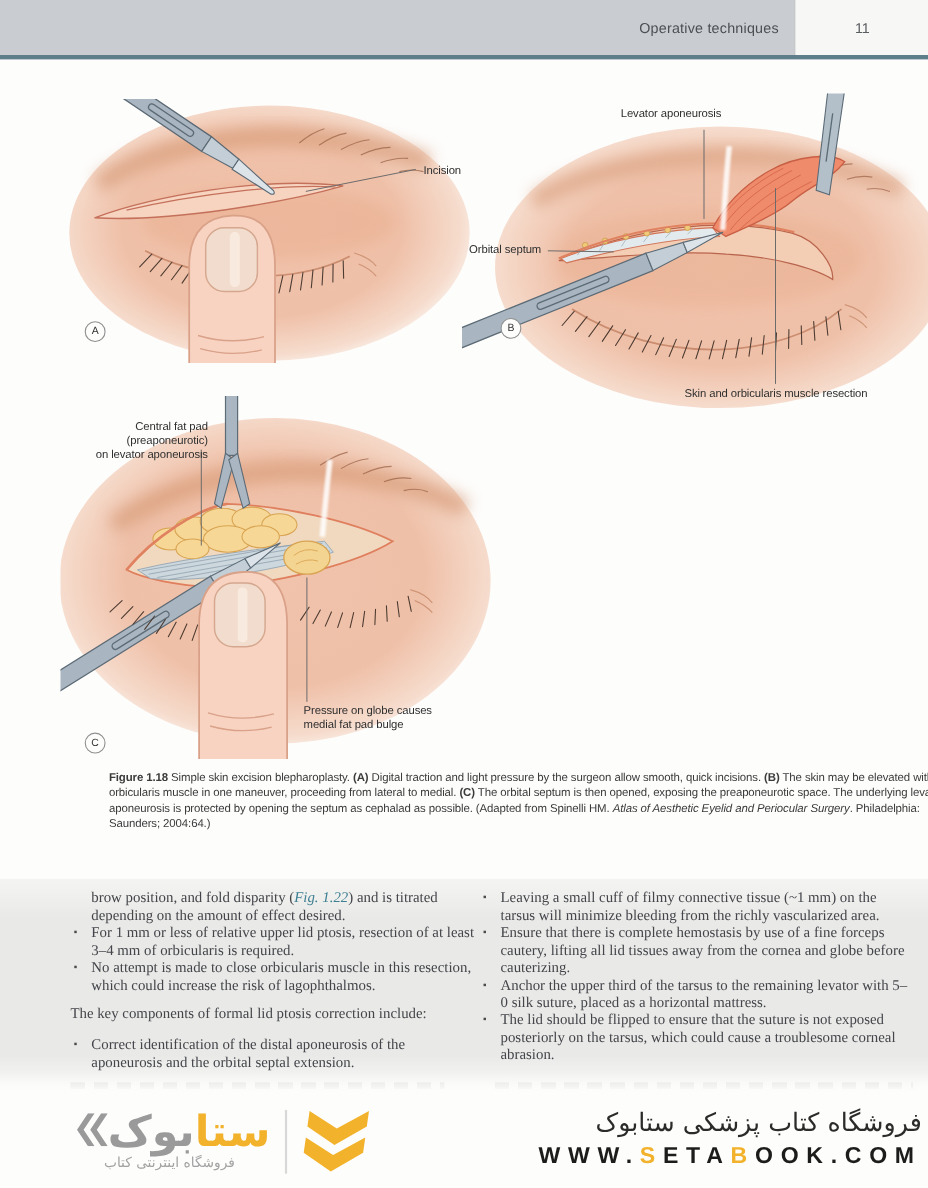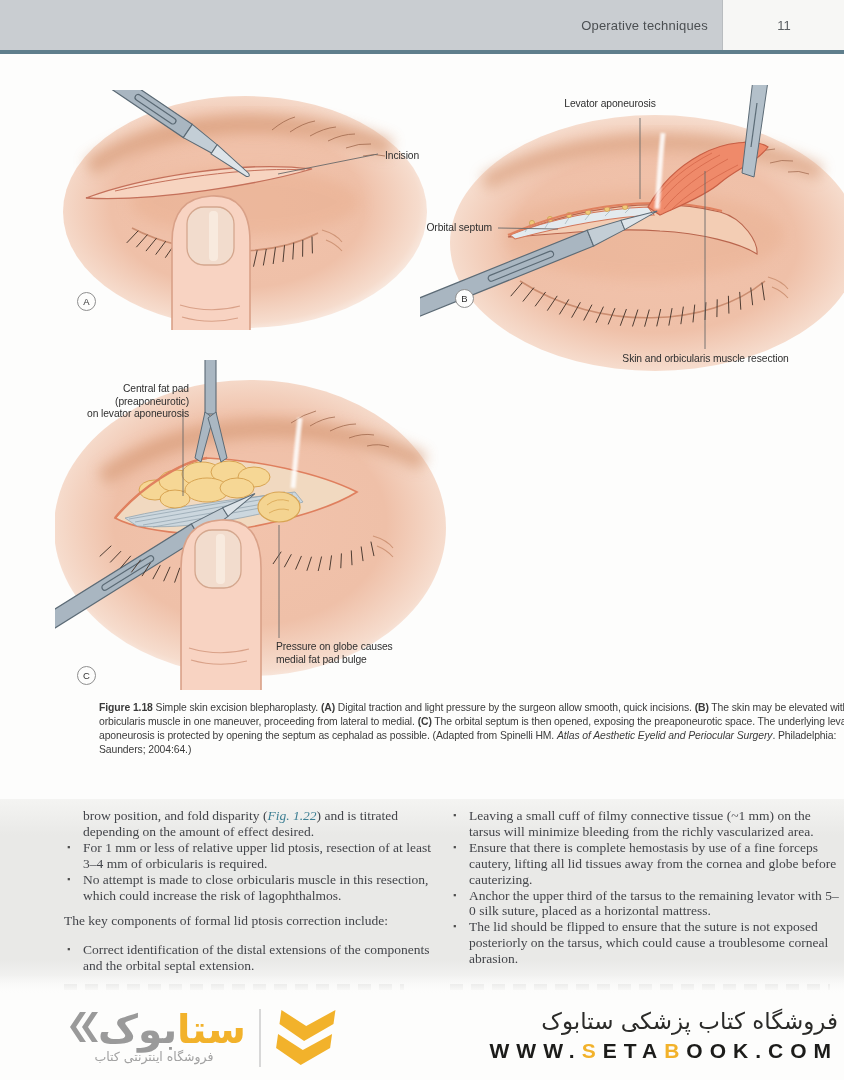--- a/index.html
+++ b/index.html
@@ -24,21 +24,21 @@
          background:#fdfdfc;font-size:9.5px;line-height:17px;text-align:center;color:#333;}
 
   
   .caption{position:absolute;left:64px;top:701px;width:778px;font-size:10.4px;line-height:14.1px;
            color:#3b3b3b;letter-spacing:-0.1px;margin-left:35px;}
 
   
   .columns{position:absolute;left:0;top:799px;width:844px;height:200px;
            background:linear-gradient(180deg,#f4f4f2 0%,#e9e9e7 18%,#e9e9e7 80%,#fdfdfc 100%);
            font-family:"Liberation Serif",serif;font-size:13.5px;line-height:15.9px;color:#43454a;}
-  .cols-inner{position:absolute;left:64px;top:9px;width:780px;display:flex;gap:14px;}
+  .cols-inner{position:absolute;left:64px;top:9px;width:780px;display:flex;}
   .col-left{width:372px;}
   .col-right{width:394px;}
   .cont{padding-left:19px;}
   .bli{position:relative;padding-left:19px;}
   .bli::before{content:"▪";position:absolute;left:3px;top:0px;font-size:9px;color:#4c4c4c;}
   .keyline{margin:10px 0 13px 0;}
   .ghost{position:absolute;height:6px;opacity:.28;
          background:repeating-linear-gradient(90deg,#9a9a98 0 13px,transparent 13px 21px);}
   .colfade{position:absolute;left:0;bottom:0;width:844px;height:24px;
            background:linear-gradient(180deg,rgba(253,253,252,0),#fdfdfc 75%);}
@@ -324,21 +324,21 @@
       <div class="col-left">
         <div class="cont"><span>brow position, and fold disparity (</span><span style="font-style: italic; color: rgb(61, 127, 147);">Fig. 1.22</span><span>) and is titrated depending on the amount of effect desired.</span></div>
         <div>
 
         <div class="bli"><span><span>For 1 mm or less of relative upper lid ptosis, resection of at least 3–4 mm of orbicularis is required.</span></span></div>
             <div class="bli"><span><span>No attempt is made to close orbicularis muscle in this resection, which could increase the risk of lagophthalmos.</span></span></div>
           </div>
         <div class="keyline">The key components of formal lid ptosis correction include:</div>
         <div>
 
-        <div class="bli"><span><span>Correct identification of the distal extensions of the components and the orbital septal extension.</span></span></div>
+        <div class="bli"><span><span>Correct identification of the distal aponeurosis of the aponeurosis and the orbital septal extension.</span></span></div>
           </div>
       </div>
       <div class="col-right">
         <div>
 
         <div class="bli"><span><span>Leaving a small cuff of filmy connective tissue (~1 mm) on the tarsus will minimize bleeding from the richly vascularized area.</span></span></div>
             <div class="bli"><span><span>Ensure that there is complete hemostasis by use of a fine forceps cautery, lifting all lid tissues away from the cornea and globe before cauterizing.</span></span></div>
             <div class="bli"><span><span>Anchor the upper third of the tarsus to the remaining levator with 5–0 silk suture, placed as a horizontal mattress.</span></span></div>
             <div class="bli"><span><span>The lid should be flipped to ensure that the suture is not exposed posteriorly on the tarsus, which could cause a troublesome corneal abrasion.</span></span></div>
           </div>

